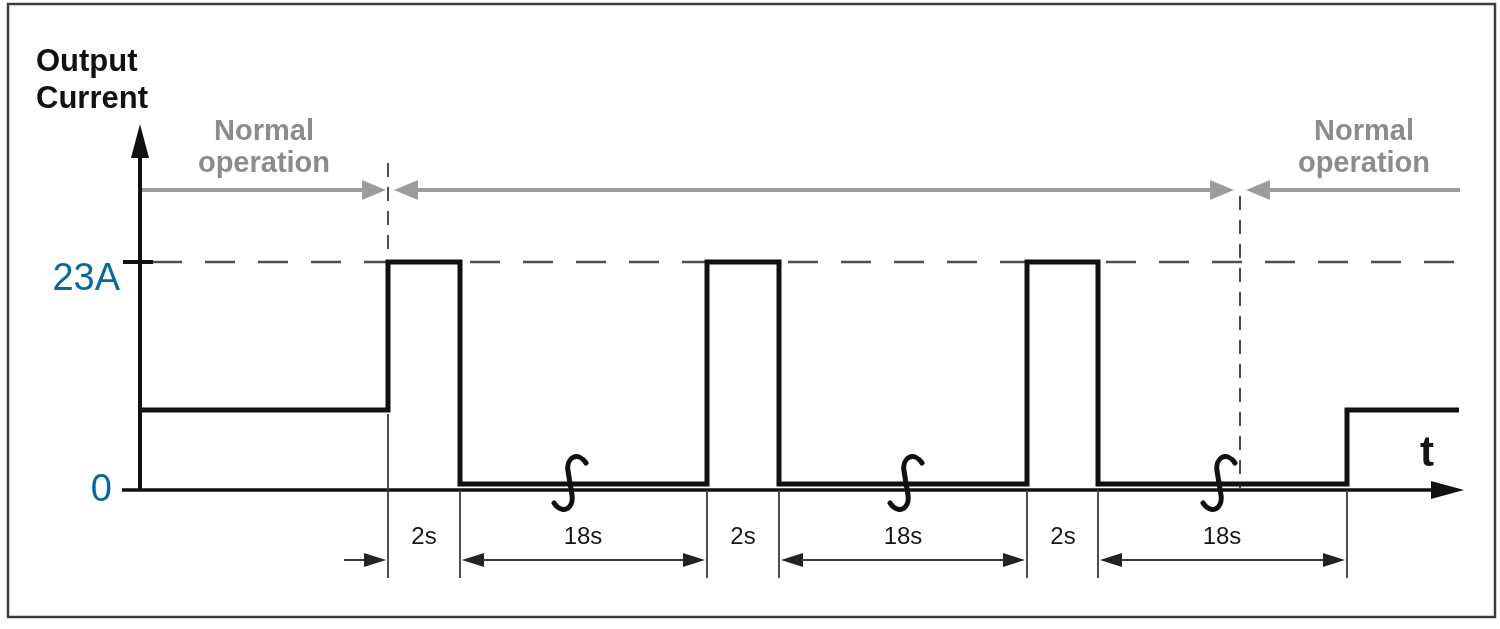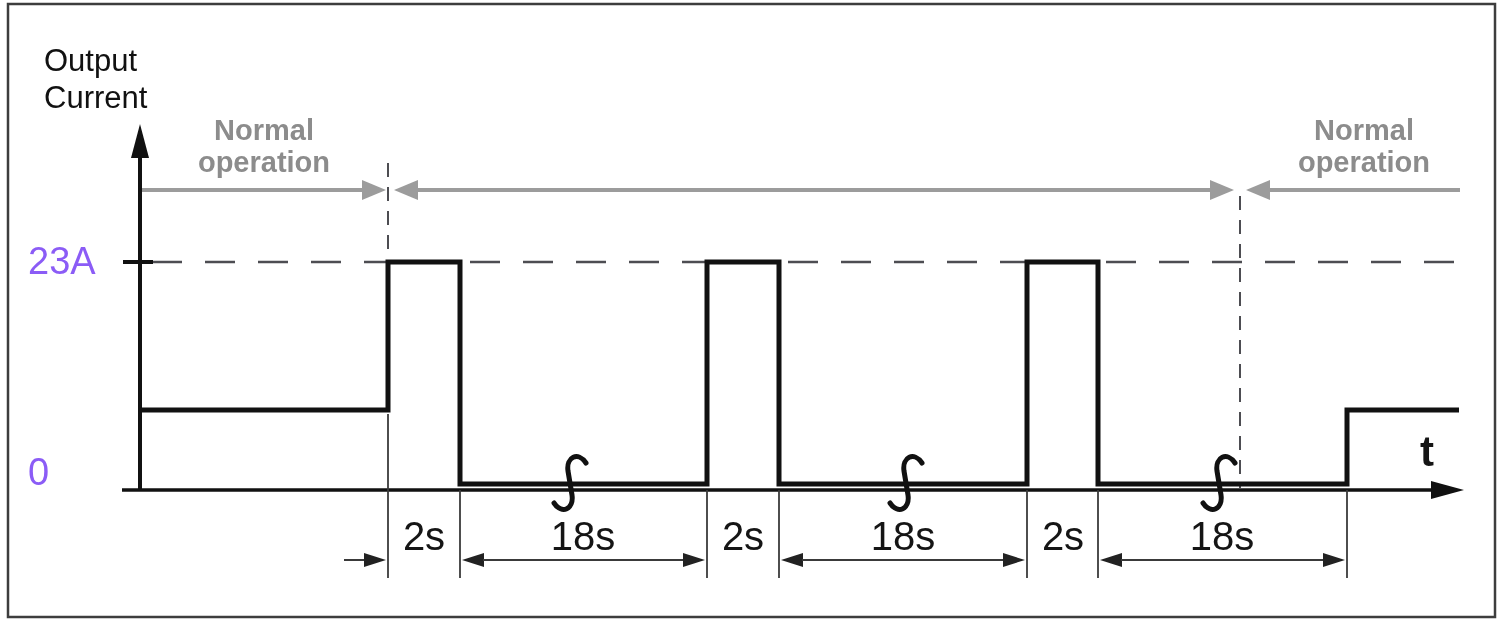--- a/index.html
+++ b/index.html
@@ -7,41 +7,41 @@
     position: relative;
     width: 1500px;
     height: 629px;
     background: #ffffff;
     font-family: "Liberation Sans", sans-serif;
     overflow: hidden;
   }
   .figure svg { position: absolute; left: 0; top: 0; }
   .lbl { position: absolute; white-space: pre-line; }
   .axis-title {
-    left: 44px; top: 42px; width: 140px;
-    font-size: 31px; line-height: 37px; font-weight: normal; color: #111111;
+    left: 36px; top: 42px; width: 140px;
+    font-size: 31px; line-height: 37px; font-weight: bold; color: #111111;
   }
   .region {
     width: 190px; text-align: center;
     font-size: 29px; line-height: 32px; font-weight: bold; color: #8c8c8c;
   }
   .region-left   { left: 169px;  top: 114px; }
   .region-middle { left: 523px;  top: 137px; width: 500px; }
   .region-right  { left: 1269px; top: 114px; }
   .ytick {
-    color: #8b5cf6; font-size: 38px; line-height: 40px;
+    text-align: right; color: #0369a1; font-size: 38px; line-height: 40px; margin-top: 16px;
   }
   .ytick-peak { left: 28px; top: 241px; width: 92px; }
   .ytick-zero { left: 28px; top: 452px; width: 84px; }
   .xlabel {
     left: 1420px; top: 428px; font-size: 42px; font-weight: bold; color: #151515;
   }
   .duration {
     top: 517px; width: 130px; text-align: center;
-    font-size: 40px; line-height: 38px; color: #151515;
+    font-size: 24px; line-height: 38px; color: #151515;
   }
   .d0 { left: 359px; }
   .d1 { left: 518px; }
   .d2 { left: 678px; }
   .d3 { left: 838px; }
   .d4 { left: 998px; }
   .d5 { left: 1157px; }
 </style>
 </head>
 <body>

